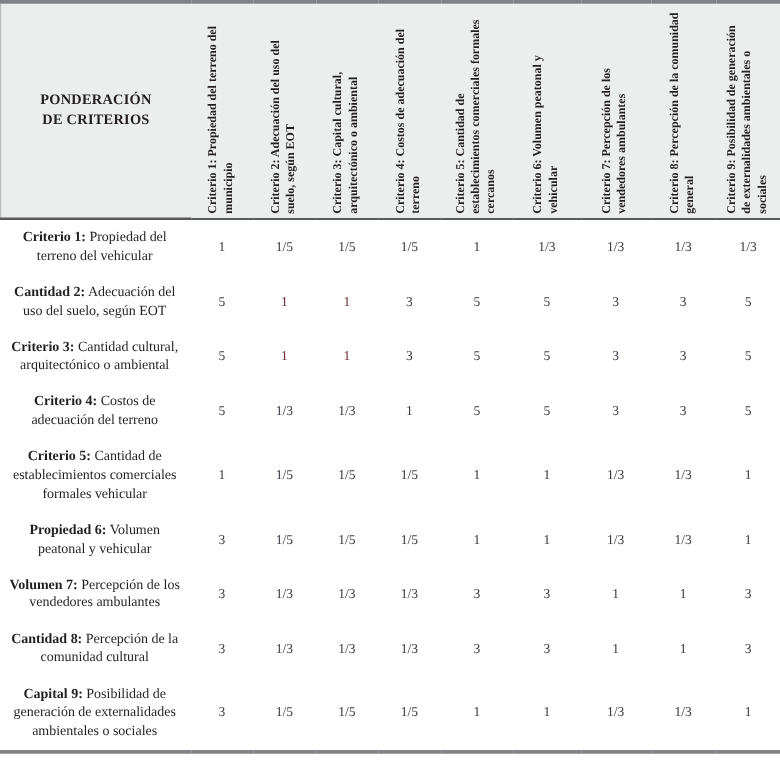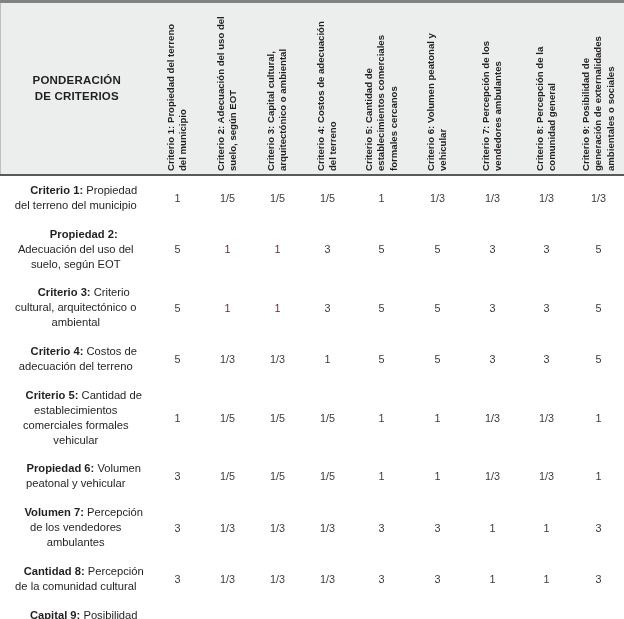--- a/index.html
+++ b/index.html
@@ -14,20 +14,21 @@
     font-family: "Liberation Sans", sans-serif;
     color: #231f20;
     overflow: hidden;
   }
 
   .table-wrap {
     width: 624px;
     height: 452px;
     box-sizing: border-box;
     position: relative;
+    font-family: Liberation Serif, serif;
   }
 
   table.matrix {
     border-collapse: collapse;
     width: 624px;
     table-layout: fixed;
   }
 
   
   thead tr.header-row {
@@ -91,21 +92,20 @@
   td.row-label {
     text-align: center;
     font-size: 11.2px;
     line-height: 1.33;
     padding: 7px 8px 7px 6px;
     color: #231f20;
     border-left: 1px solid #ffffff;
   }
   td.row-label .crit-tag {
     font-weight: bold;
-    margin-left: 16px;
   }
   td.val {
     text-align: center;
     font-size: 10.8px;
     color: #3b3b42;
   }
   td.val.accent {
     color: #6b2f33;
   }
 
@@ -192,45 +192,45 @@
         </th>
         <th class="crit-head last-head">
           <div class="vert-label-box">
               <span class="vert-label">Criterio 9: Posibilidad de generación de externalidades ambientales o sociales</span>
             </div>
         </th>
       </tr>
     </thead>
     <tbody id="matrix-body">
         <tr>
-          <td class="row-label"><span class="crit-tag">Criterio 1:</span><span> Propiedad del terreno del municipio</span></td>
-          <td class="val">1</td>
-          <td class="val">1/5</td>
-          <td class="val">1/5</td>
-          <td class="val">1/5</td>
-          <td class="val">1</td>
-          <td class="val">1/3</td>
-          <td class="val">1/3</td>
-          <td class="val">1/3</td>
-          <td class="val">1/3</td>
-        </tr>
-        <tr>
-          <td class="row-label"><span class="crit-tag">Propiedad 2:</span><span> Adecuación del uso del suelo, según EOT</span></td>
+          <td class="row-label"><span class="crit-tag">Criterio 1:</span><span> Propiedad del terreno del vehicular</span></td>
+          <td class="val">1</td>
+          <td class="val">1/5</td>
+          <td class="val">1/5</td>
+          <td class="val">1/5</td>
+          <td class="val">1</td>
+          <td class="val">1/3</td>
+          <td class="val">1/3</td>
+          <td class="val">1/3</td>
+          <td class="val">1/3</td>
+        </tr>
+        <tr>
+          <td class="row-label"><span class="crit-tag">Cantidad 2:</span><span> Adecuación del uso del suelo, según EOT</span></td>
           <td class="val">5</td>
           <td class="val accent">1</td>
           <td class="val accent">1</td>
           <td class="val">3</td>
           <td class="val">5</td>
           <td class="val">5</td>
           <td class="val">3</td>
           <td class="val">3</td>
           <td class="val">5</td>
         </tr>
         <tr>
-          <td class="row-label"><span class="crit-tag">Criterio 3:</span><span> Criterio cultural, arquitectónico o ambiental</span></td>
+          <td class="row-label"><span class="crit-tag">Criterio 3:</span><span> Cantidad cultural, arquitectónico o ambiental</span></td>
           <td class="val">5</td>
           <td class="val accent">1</td>
           <td class="val accent">1</td>
           <td class="val">3</td>
           <td class="val">5</td>
           <td class="val">5</td>
           <td class="val">3</td>
           <td class="val">3</td>
           <td class="val">5</td>
         </tr>

